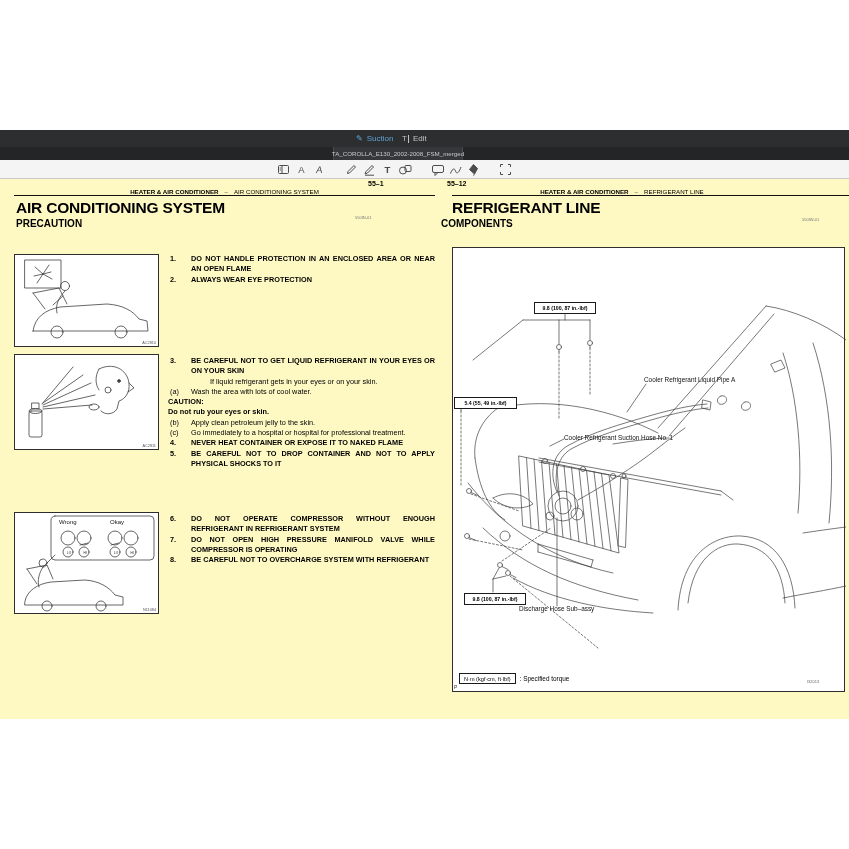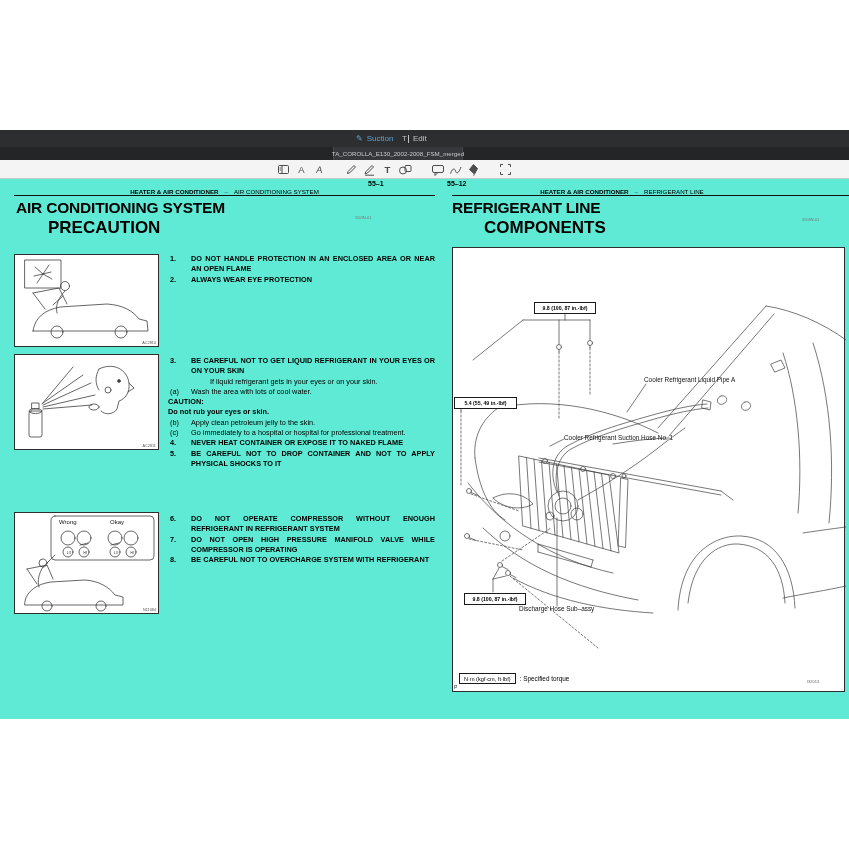--- a/index.html
+++ b/index.html
@@ -22,31 +22,31 @@
             display:flex;align-items:center;justify-content:center;}
   .file-tab span{font-size:6.2px;color:#c8c8c8;white-space:nowrap;}
   .toolbar{position:absolute;left:0;top:160px;width:849px;height:19px;background:#f4f4f4;
            border-bottom:1px solid #c9c9c9;display:flex;align-items:center;padding-left:276px;}
   .tb-icon{width:15px;height:15px;display:flex;align-items:center;justify-content:center;
            color:#4c4c4c;font-size:9.5px;margin-right:3px;}
   .tb-icon.newgroup{margin-left:14px;}
   .tb-icon svg{display:block;}
 
   
-  .pages{position:absolute;left:0;top:179px;width:849px;height:540px;background:#5eead4;}
+  .pages{position:absolute;left:0;top:179px;width:849px;height:540px;background:#fef9c3;}
   .page{position:absolute;color:#000;}
   .page-left{left:14px;top:1px;width:421px;height:520px;}
   .page-right{left:440px;top:1px;width:409px;height:520px;}
   .pagenum{position:absolute;top:0;font-size:7px;font-weight:bold;}
   .hdr{position:absolute;top:8px;left:0;width:100%;text-align:center;font-size:6.2px;white-space:nowrap;}
   .hdr b{font-weight:bold;}
   .hdr .sep{margin:0 6px;color:#444;}
   .rule{position:absolute;top:15px;left:0;right:0;height:1px;background:#111;}
   .title{position:absolute;top:19px;left:2px;font-size:15.5px;font-weight:bold;letter-spacing:-0.2px;white-space:nowrap;}
-  .subtitle{position:absolute;top:38px;left:2px;font-size:17px;font-weight:bold;white-space:nowrap;margin-left:32px;}
+  .subtitle{position:absolute;top:38px;left:2px;font-size:10px;font-weight:bold;white-space:nowrap;}
   .doccode{position:absolute;font-size:4px;color:#777;}
 
   
   .fig{position:absolute;left:0;width:145px;border:1px solid #2e2e2e;background:#fff;}
   .figcode{position:absolute;right:2px;bottom:1px;font-size:3.8px;color:#555;}
   .fig svg{display:block;}
   .fig-label{position:absolute;font-size:6px;color:#111;white-space:nowrap;}
   .knob-label{position:absolute;font-size:3.2px;color:#111;transform:translate(-50%,-50%);}
 
   
@@ -284,21 +284,21 @@
     </div>
 
     <div class="page page-right">
       <div class="pagenum" style="left:7px;">55–12</div>
       <div class="hdr" style="width:364px;">
         <b>HEATER &amp; AIR CONDITIONER</b><span class="sep">–</span><span>REFRIGERANT LINE</span>
       </div>
       <div class="rule" style="left:12px;"></div>
       <div class="title" style="left:12px;">REFRIGERANT LINE</div>
       <div class="doccode" style="left:362px;top:37px;">550IW-01</div>
-      <div class="subtitle" style="left:12px;">COMPONENTS</div>
+      <div class="subtitle" style="left:1px;">COMPONENTS</div>
 
       <div class="figbox">
         <svg width="393" height="445" viewBox="0 0 393 445" fill="none" stroke="#3e3e3e" stroke-width="0.7" stroke-linecap="round" stroke-linejoin="round">
 
           <path d="M205,180 L313,58 M216,188 L321,66"></path>
           <path d="M313,58 C340,62 370,75 393,92"></path>
           <path d="M330,105 C345,150 350,210 345,265 M360,95 C378,150 382,215 376,275"></path>
           <path d="M350,285 C370,282 385,280 393,279 M330,350 C350,346 375,342 393,338"></path>
           <path d="M235,355 C240,310 265,295 285,296 C315,298 330,320 332,355"></path>
           <path d="M225,362 C228,305 262,287 288,288 C322,290 340,318 342,360"></path>

